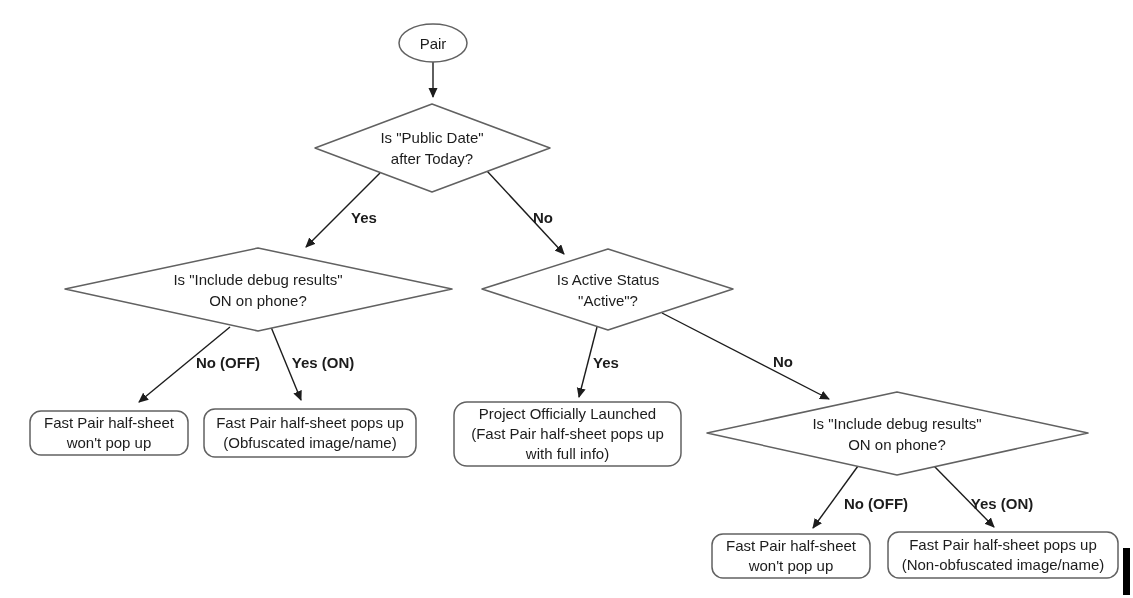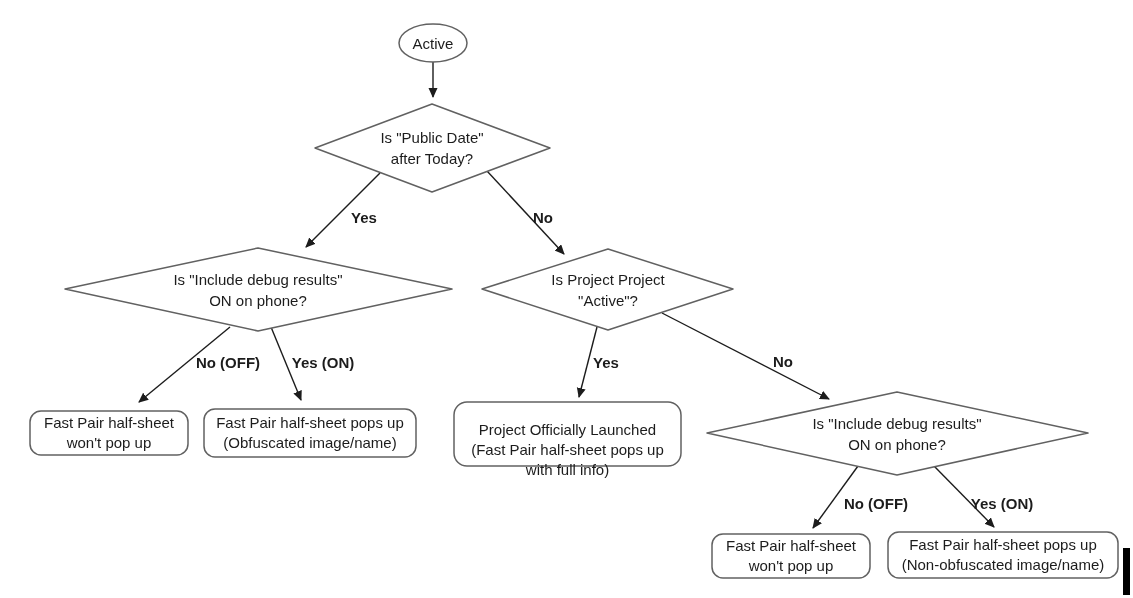--- a/index.html
+++ b/index.html
@@ -87,41 +87,41 @@
     <polygon class="shape" points="258,248 452,289 258,331 65,289"></polygon>
     <polygon class="shape" points="608,249 733,289 608,330 482,289"></polygon>
     <polygon class="shape" points="897,392 1088,433 897,475 707,433"></polygon>
     <rect class="shape" x="30" y="411" width="158" height="44" rx="11"></rect>
     <rect class="shape" x="204" y="409" width="212" height="48" rx="11"></rect>
     <rect class="shape" x="454" y="402" width="227" height="64" rx="13"></rect>
     <rect class="shape" x="712" y="534" width="158" height="44" rx="11"></rect>
     <rect class="shape" x="888" y="532" width="230" height="46" rx="11"></rect>
   </svg>
 
-  <div class="node-label" style="left:399px; top:24px; width:68px; height:38px;">Active</div>
+  <div class="node-label" style="left:399px; top:24px; width:68px; height:38px;">Pair</div>
 
   <div class="node-label" style="left:332px; top:126px; width:200px; height:44px;">Is "Public Date"
 after Today?</div>
 
   <div class="node-label" style="left:138px; top:268px; width:240px; height:44px;">Is "Include debug results"
 ON on phone?</div>
 
-  <div class="node-label" style="left:508px; top:268px; width:200px; height:44px;">Is Project Project
+  <div class="node-label" style="left:508px; top:268px; width:200px; height:44px;">Is Active Status
 "Active"?</div>
 
   <div class="node-label" style="left:777px; top:412px; width:240px; height:44px;">Is "Include debug results"
 ON on phone?</div>
 
   <div class="node-label result-label" style="left:30px; top:411px; width:158px; height:44px;">Fast Pair half-sheet
 won't pop up</div>
 
   <div class="node-label result-label" style="left:204px; top:409px; width:212px; height:48px;">Fast Pair half-sheet pops up
 (Obfuscated image/name)</div>
 
-  <div class="node-label result-label" style="left:454px; top:418px; width:227px; height:64px;">Project Officially Launched
+  <div class="node-label result-label" style="left:454px; top:402px; width:227px; height:64px;">Project Officially Launched
 (Fast Pair half-sheet pops up
 with full info)</div>
 
   <div class="node-label result-label" style="left:712px; top:534px; width:158px; height:44px;">Fast Pair half-sheet
 won't pop up</div>
 
   <div class="node-label result-label" style="left:888px; top:532px; width:230px; height:46px;">Fast Pair half-sheet pops up
 (Non-obfuscated image/name)</div>
 
   <div class="edge-label" style="left:364px; top:217px;">Yes</div>

